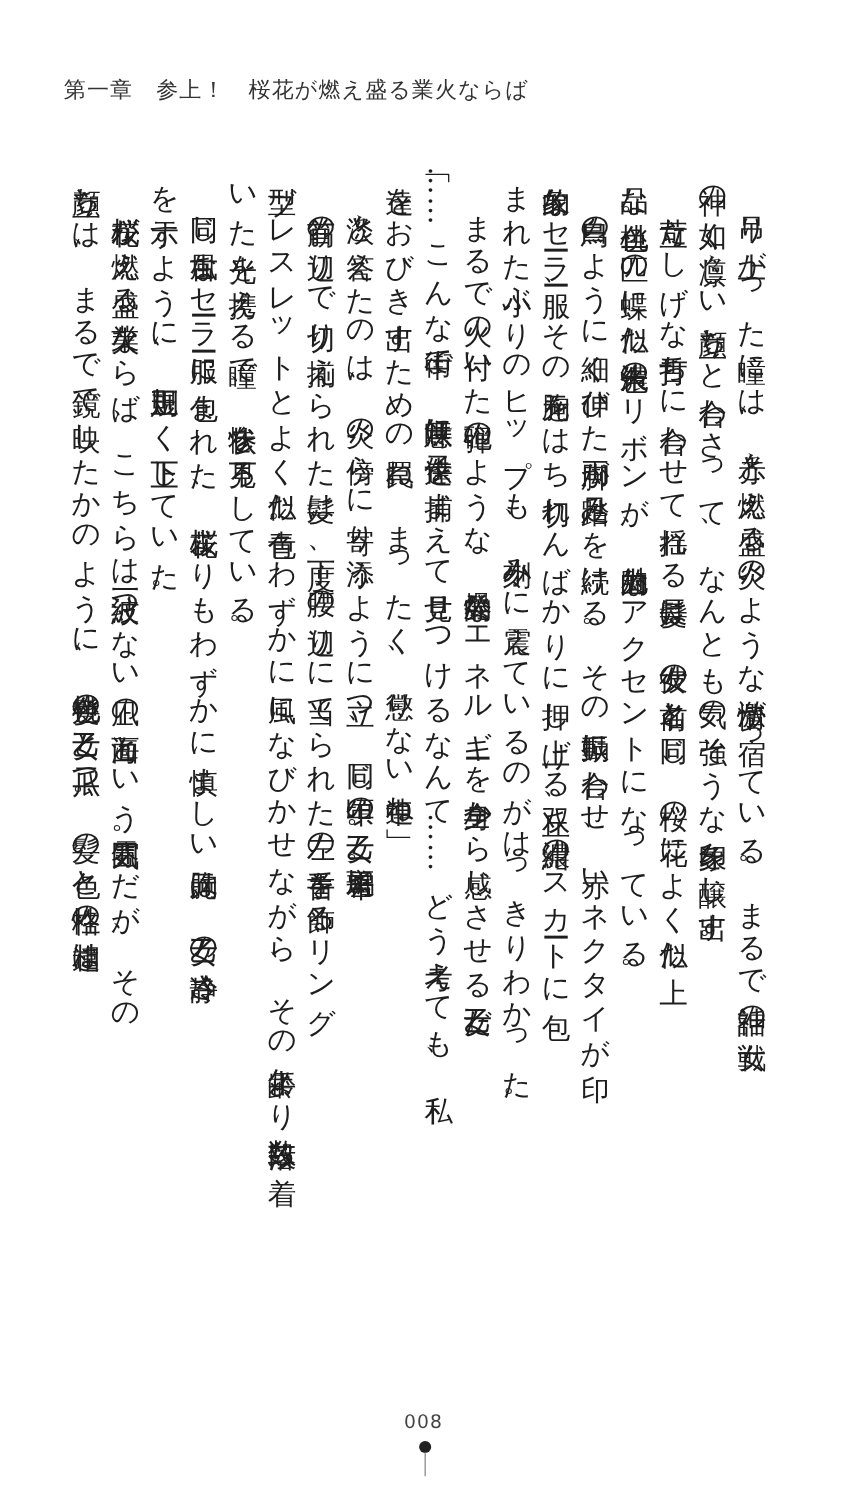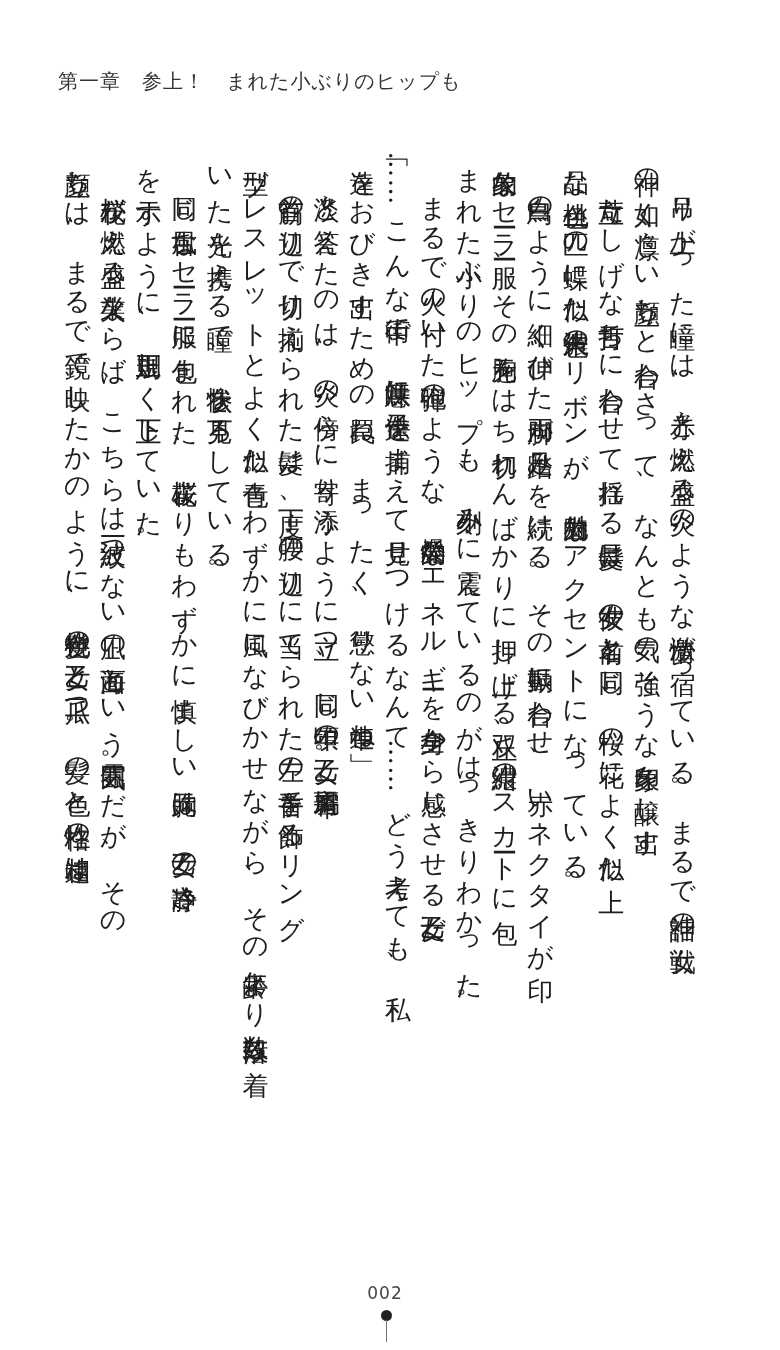--- a/index.html
+++ b/index.html
@@ -22,21 +22,21 @@
     position:absolute; left:0; width:770px; top:1283px; text-align:center;
     font-family:"DejaVu Sans", sans-serif; font-size:17px; color:#444; letter-spacing:1px;
   }
   .footer-mark { position:absolute; left:381px; top:1310px; width:12px; height:32px; }
   .footer-mark .dot { position:absolute; left:0; top:0; width:11px; height:11px; border-radius:50%; background:#222; }
   .footer-mark .stem { position:absolute; left:5px; top:10px; width:1px; height:22px; background:#777; }
 </style>
 </head>
 <body>
 
-<div class="header">第一章　参上！　まれた小ぶりのヒップも</div>
+<div class="header">第一章　参上！　桜花が燃え盛る業火ならば</div>
 
 <div class="body-text">
   <p><span class="ind">　</span><span>吊り上がった瞳には、赤々と燃え盛る炎のような激情が宿っている。まるで神話の戦女</span></p>
   <p>神の如く凛々しい顔立ちと合わさって、なんとも気の強そうな印象を醸し出す。</p>
   <p><span>　</span><span>苛立たしげな舌打ちに合わせて揺れる長髪は、彼女の名前と同じ、桜の花によく似た上</span></p>
   <p>品な桃色。一匹の蝶に似た濃朱色のリボンが、魅力的なアクセントになっている。</p>
   <p><span>　</span><span>白鳥のように細く伸びた両脚が足踏みを続ける。その振動に合わせ、赤いネクタイが印</span></p>
   <p>象的なセーラー服、その胸元をはち切れんばかりに押し上げる双丘、濃紺のスカートに包</p>
   <p>まれた小ぶりのヒップも、小刻みに震えているのがはっきりわかった。</p>
   <p><span>　</span><span>まるで火の付いた砲弾のような、爆発的なエネルギーを全身から感じさせる乙女だ。</span></p>
@@ -45,17 +45,17 @@
   <p><span>　</span><span>淡々と答えたのは、炎の傍らに寄り添うように立つ、同じ年頃の乙女。斑鳩雪希。</span></p>
   <p><span>　</span><span>首筋の辺りで切り揃えられた髪は、丁度、腰の辺りに当てられた左の手首を飾るリング</span></p>
   <p>型ブレスレットとよく似た青色。わずかに風になびかせながら、その年齢より数段落ち着</p>
   <p>いた光を携える瞳で、惨状を見下ろしている。</p>
   <p><span>　</span><span>同じ古風なセーラー服に包まれた、桜花よりもわずかに慎ましい胸元は、乙女の冷静さ</span></p>
   <p>を示すように、規則正しく上下していた。</p>
   <p><span>　</span><span>桜花が燃え盛る業火ならば、こちらは波紋一つない凪の海面という雰囲気。だが、その</span></p>
   <p>顔立ちは、まるで鏡で映したかのように、桃色髪の乙女と瓜二つ。髪の色と性格の相違は</p>
 </div>
 
-<div class="footer-num">002</div>
+<div class="footer-num">008</div>
 <div class="footer-mark">
   <div class="dot"></div>
   <div class="stem"></div>
 </div>
 
 </body></html>

